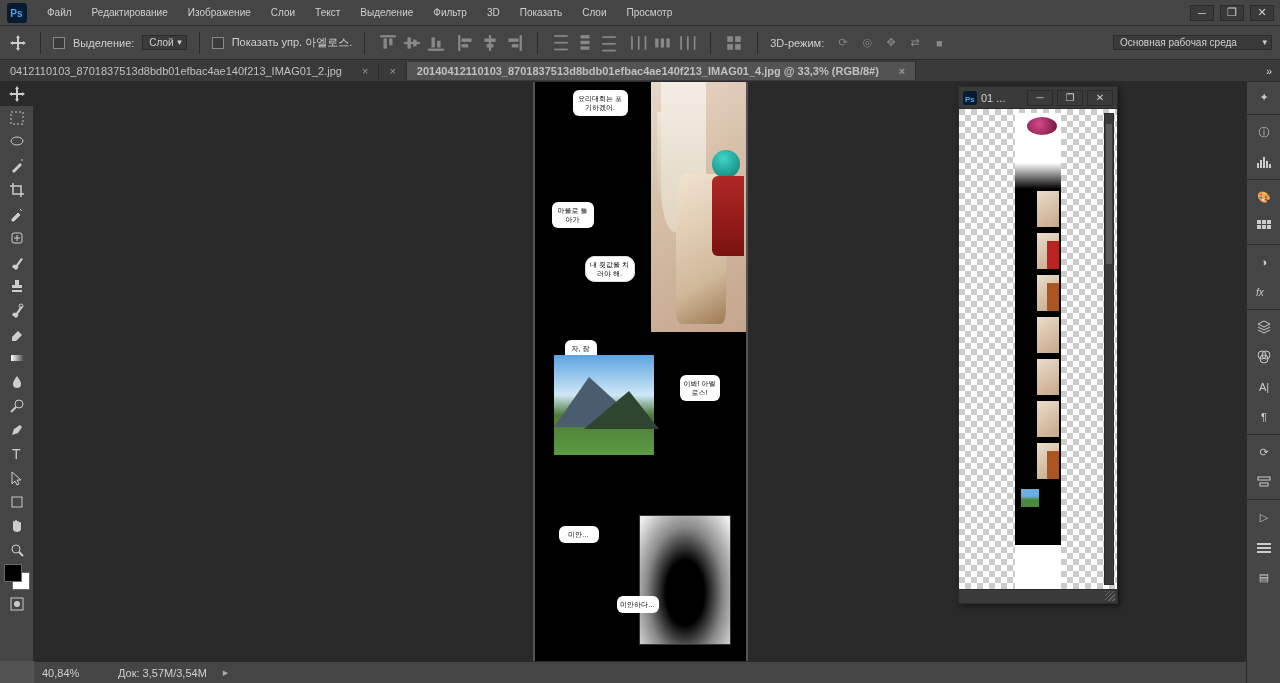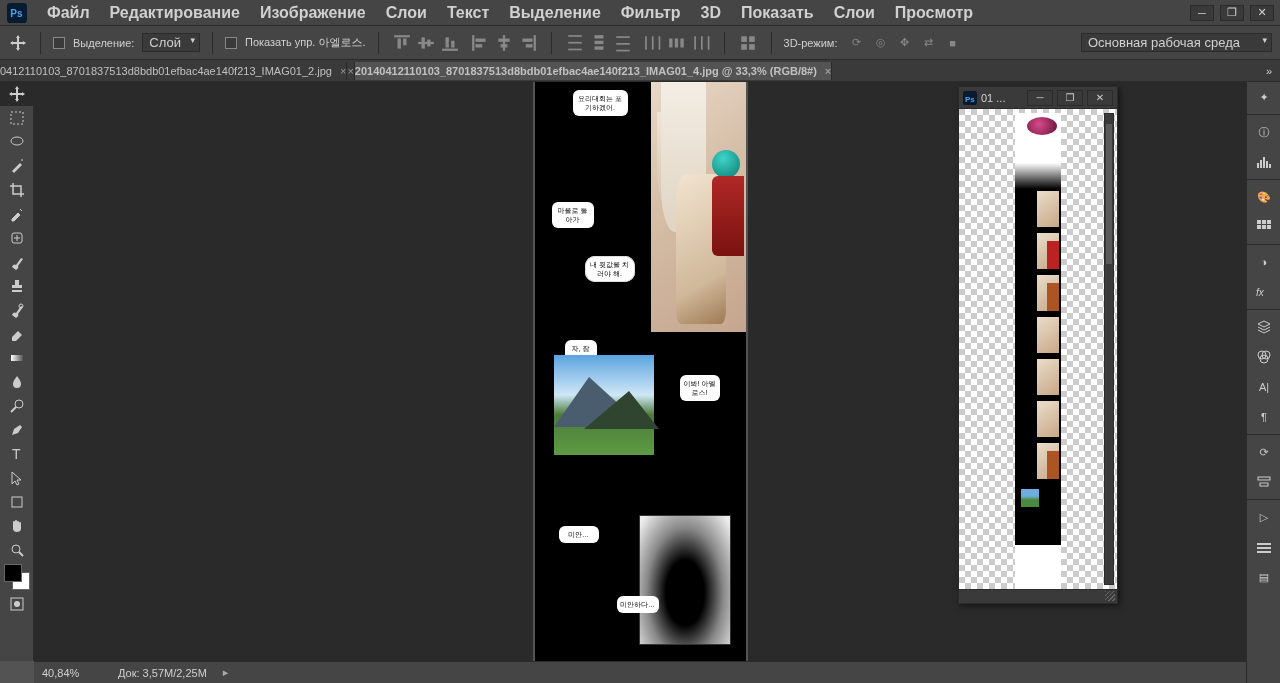--- a/index.html
+++ b/index.html
@@ -2,39 +2,39 @@
 <html><head>
 <meta charset="utf-8">
 <style>
 * { margin: 0; padding: 0; box-sizing: border-box; font-family: "Segoe UI", Tahoma, sans-serif; }
 body { background: #535353; color: #d0d0d0; width: 1280px; height: 683px; overflow: hidden; position: relative; font-size: 11px; }
 
 
 .menubar { height: 26px; background: #454545; display: flex; align-items: center; padding: 0 6px; gap: 2px; border-bottom: 1px solid #2b2b2b; }
 .logo { width: 22px; height: 22px; margin-right: 8px; display: flex; align-items: center; justify-content: center; }
 .logo svg { width: 20px; height: 20px; }
-.menuitem { padding: 3px 9px; cursor: pointer; font-size: 16px; font-weight: bold; }
+.menuitem { padding: 3px 9px; cursor: pointer; font-size: 10px; }
 .win-controls { margin-left: auto; display: flex; gap: 6px; }
 .win-btn { width: 24px; height: 16px; background: #3a3a3a; border: 1px solid #2b2b2b; display: flex; align-items: center; justify-content: center; font-size: 11px; cursor: pointer; }
 
 
 .optionsbar { height: 34px; background: #454545; display: flex; align-items: center; padding: 0 8px; gap: 8px; border-bottom: 1px solid #2b2b2b; }
 .opt-icon { width: 20px; height: 20px; display: flex; align-items: center; justify-content: center; color: #aaa; }
 .divider { width: 1px; height: 22px; background: #2b2b2b; margin: 0 4px; }
 .checkbox { width: 12px; height: 12px; border: 1px solid #888; background: #3a3a3a; cursor: pointer; }
 .opt-label { font-size: 11px; }
-.dropdown { background: #3a3a3a; border: 1px solid #2b2b2b; padding: 1px 18px 1px 6px; font-size: 13px; position: relative; cursor: pointer; color: #d0d0d0; }
+.dropdown { background: #3a3a3a; border: 1px solid #2b2b2b; padding: 1px 12px 1px 6px; font-size: 10px; position: relative; cursor: pointer; color: #d0d0d0; }
 .dropdown::after { content: "▾"; position: absolute; right: 4px; font-size: 9px; }
 .icon-btn { width: 22px; height: 22px; display: flex; align-items: center; justify-content: center; color: #888; cursor: pointer; }
 .icon-group { display: flex; gap: 2px; }
-.workspace-dd { margin-left: auto; width: 191px; }
+.workspace-dd { margin-left: auto; width: 159px; }
 
 
 .tabbar { height: 22px; background: #3a3a3a; display: flex; align-items: center; border-bottom: 1px solid #2b2b2b; }
-.tab { padding: 3px 0; font-size: 11px; color: #c0c0c0; border-right: 1px solid #2b2b2b; display: flex; align-items: center; gap: 8px; cursor: pointer; white-space: nowrap; }
+.tab { padding: 3px 10px; font-size: 11px; color: #c0c0c0; border-right: 1px solid #2b2b2b; display: flex; align-items: center; gap: 20px; cursor: pointer; white-space: nowrap; }
 .tab.active { background: #535353; font-weight: bold; }
 .tab-close { font-size: 11px; color: #999; cursor: pointer; }
 .tab-overflow { margin-left: auto; padding: 0 8px; cursor: pointer; }
 
 
 .workspace { position: absolute; top: 82px; bottom: 22px; left: 34px; right: 34px; background: #2a2a2a; display: flex; align-items: flex-start; justify-content: center; overflow: hidden; }
 
 
 .toolbar-left { position: absolute; top: 82px; left: 0; width: 34px; bottom: 22px; background: #454545; display: flex; flex-direction: column; border-right: 1px solid #2b2b2b; }
 .tool { width: 34px; height: 24px; display: flex; align-items: center; justify-content: center; cursor: pointer; color: #ccc; position: relative; }
@@ -544,15 +544,15 @@
       <div class="nav-thumb"></div>
     </div>
   </div>
   <div class="nav-footer">
     <div class="nav-grip"></div>
   </div>
 </div>
 
 <div class="statusbar">
   <span class="status-zoom">40,84%</span>
-  <span>Док: 3,57M/2,25M</span>
+  <span>Док: 3,57M/3,54M</span>
   <span class="status-arrow">▸</span>
 </div>
 
 </body></html>

